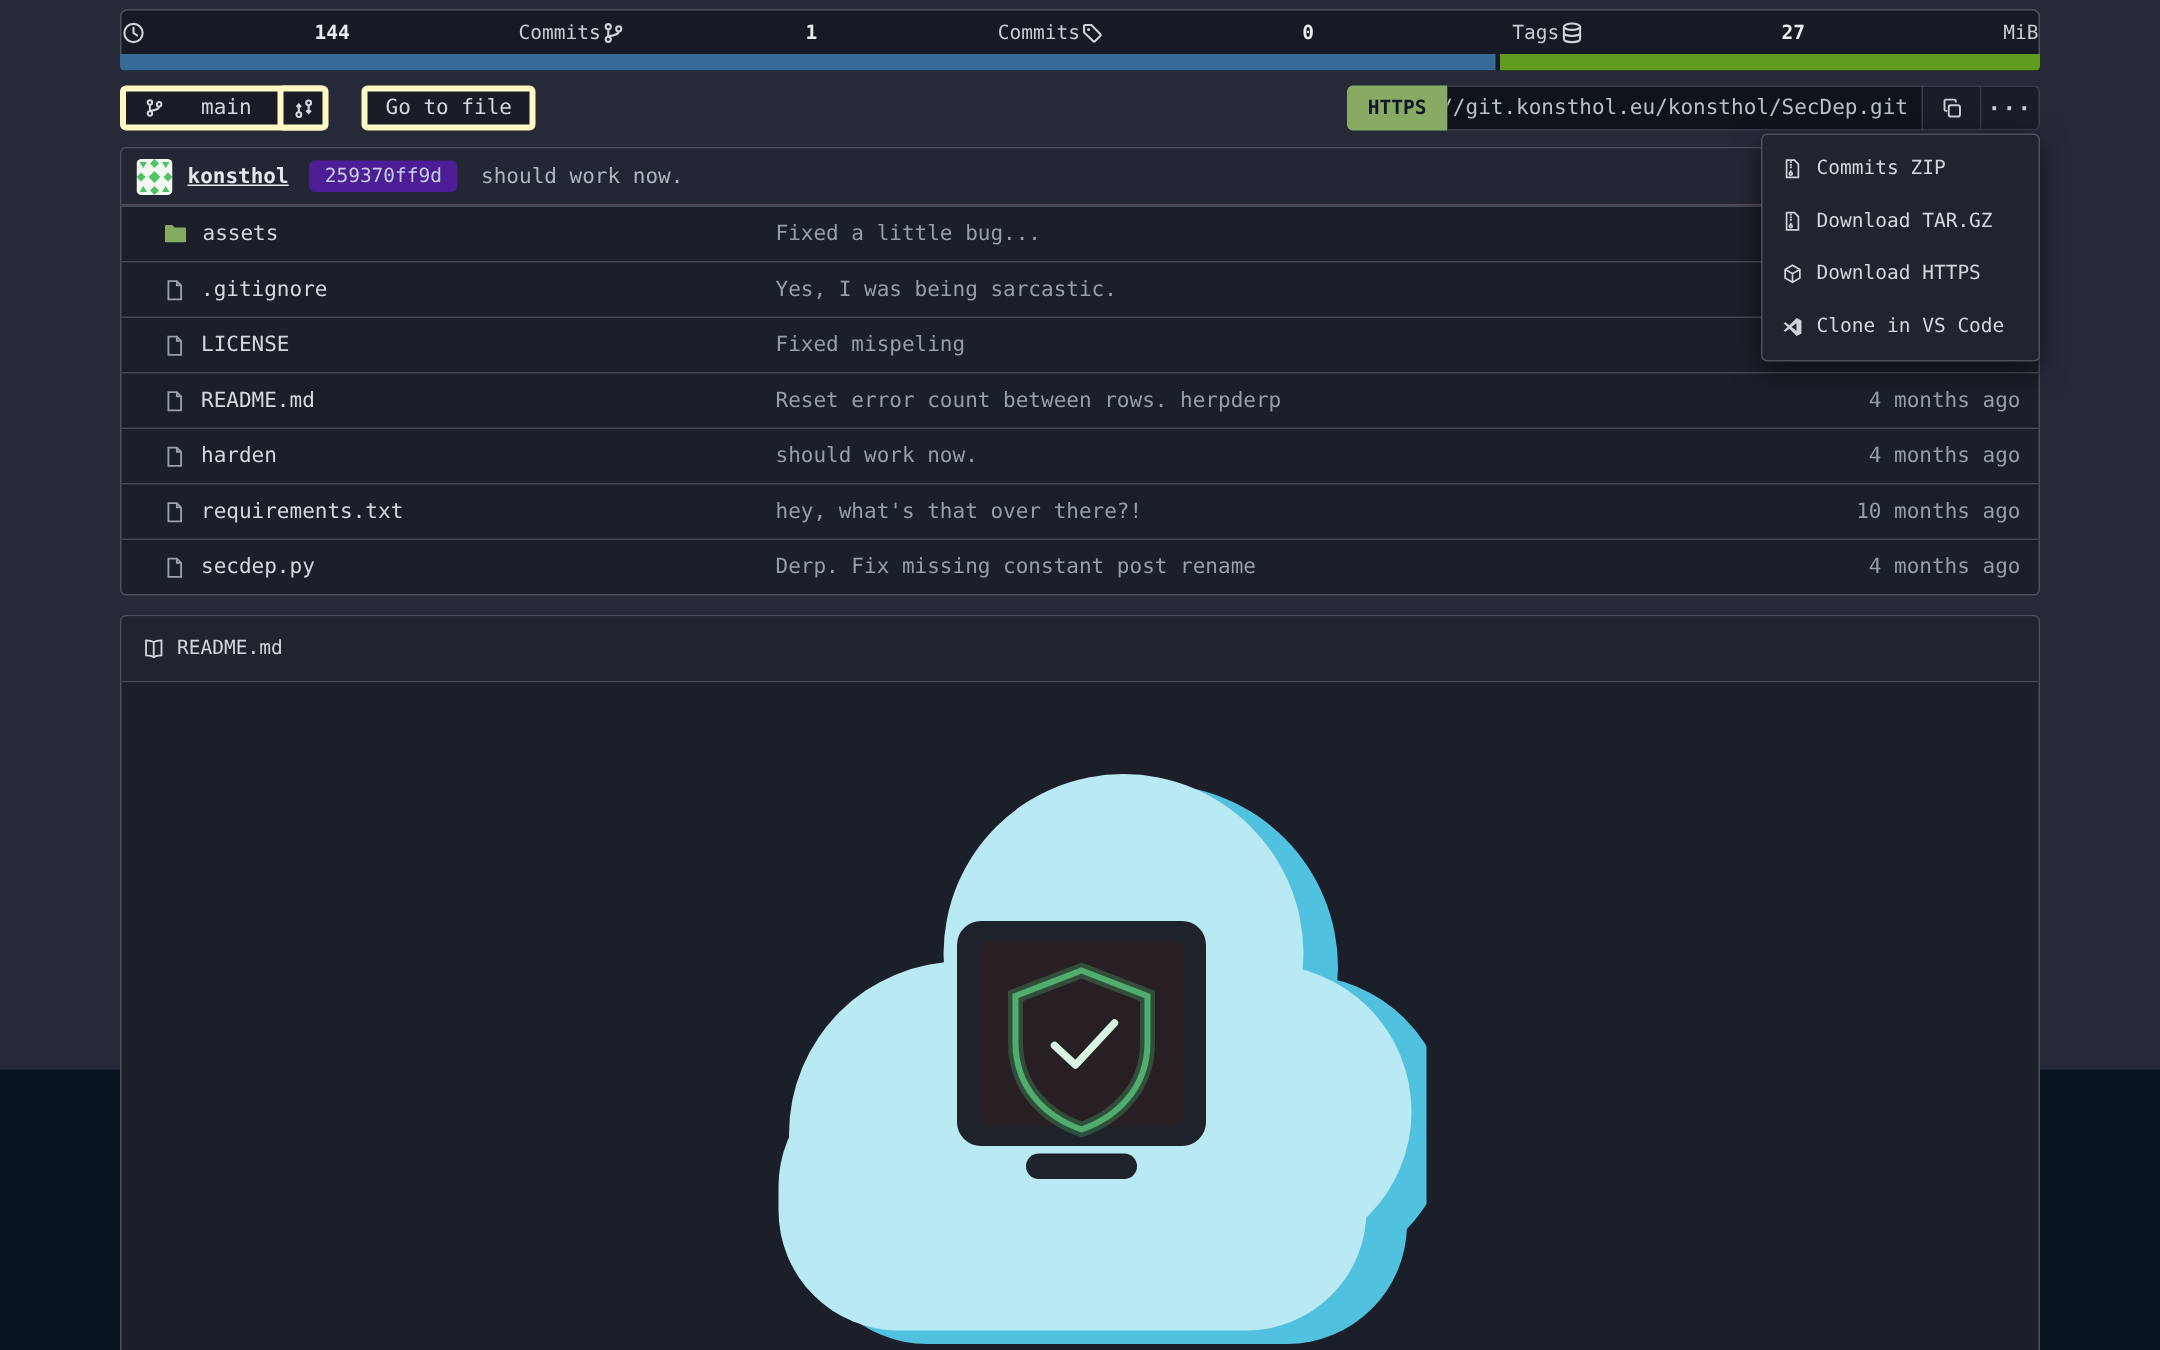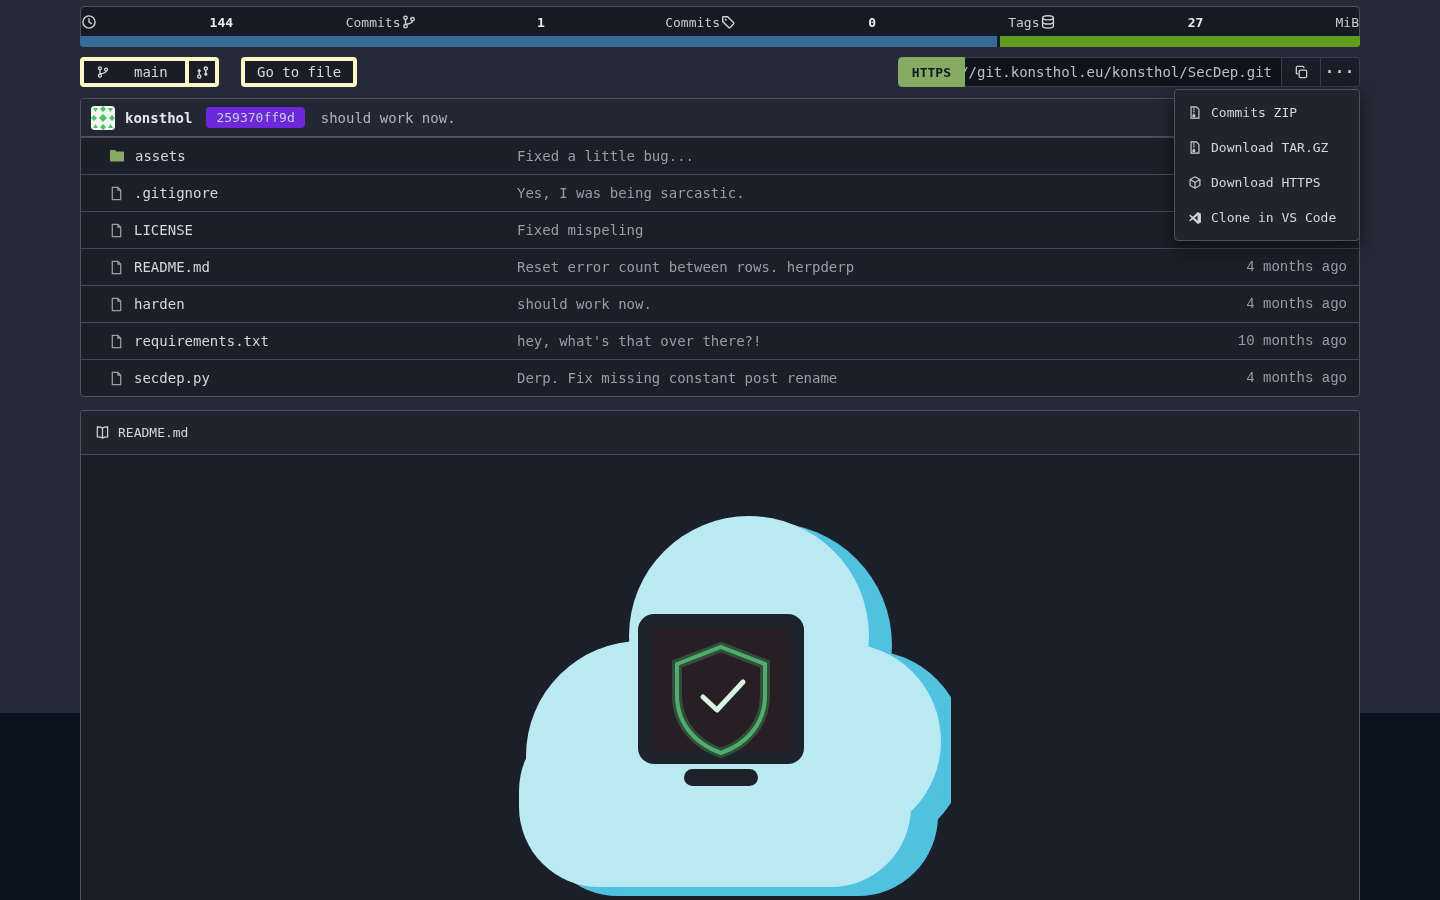--- a/index.html
+++ b/index.html
@@ -45,31 +45,31 @@
   .menu-item{display:flex;align-items:center;gap:9px;height:35px;padding:0 13px;
     font-size:13px;color:#d2d6dd;cursor:pointer;}
   .menu-item svg{flex:0 0 auto;color:#cfd3d9;}
 
   
   .file-table{position:absolute;left:80px;top:98px;width:1278px;background:#1b1f2a;
     border:1px solid #4e515c;border-radius:4px;overflow:hidden;z-index:5;}
   .commit-head{display:flex;align-items:center;height:37px;padding:0 10px;
     background:#232734;border-bottom:1px solid #585259;}
   .avatar{width:24px;height:24px;border-radius:3px;margin-right:10px;flex:0 0 auto;cursor:pointer;}
-  .author{font-weight:bold;font-size:14px;color:#e4e8ed;margin-right:14px;cursor:pointer;}
-  .hash-badge{background:#6d28d9;color:#c3d0e0;font-size:13px;padding:3px 10px;
+  .author{font-weight:bold;font-size:14px;color:#e4e8ed;margin-right:14px;cursor:pointer;text-decoration:underline;}
+  .hash-badge{background:#4c1d95;color:#c3d0e0;font-size:13px;padding:3px 10px;
     border-radius:4px;margin-right:16px;cursor:pointer;}
   .head-msg{font-size:14px;color:#aeb5bf;cursor:pointer;}
   .frow{display:flex;align-items:center;height:36px;border-top:1px solid #464a56;}
   .frow:first-of-type{border-top:none;}
   .fname{display:flex;align-items:center;gap:10px;width:420px;padding-left:12px;
     box-sizing:border-box;font-size:14px;color:#d3d8df;margin-left:16px;}
   .fname .nm{cursor:pointer;}
   .fmsg{flex:1;font-size:14px;color:#979ea8;cursor:pointer;}
-  .fage{width:230px;text-align:right;padding-right:12px;font-size:14px;color:#979ea8;font-family:Liberation Mono, monospace;}
+  .fage{width:230px;text-align:right;padding-right:12px;font-size:14px;color:#979ea8;}
 
   
   .readme{position:absolute;left:80px;top:410px;width:1278px;height:491px;
     background:#1b1f29;border:1px solid #4e515c;border-bottom:none;border-radius:4px 4px 0 0;}
   .readme-head{display:flex;align-items:center;gap:8px;height:43px;padding:0 14px;
     background:#20242e;border-bottom:1px solid #464a56;font-size:13px;color:#d2d6dd;
     border-radius:4px 4px 0 0;}
   .logo-wrap{position:absolute;left:410px;top:90px;width:460px;height:400px;}
   svg{display:block;}
 </style>

